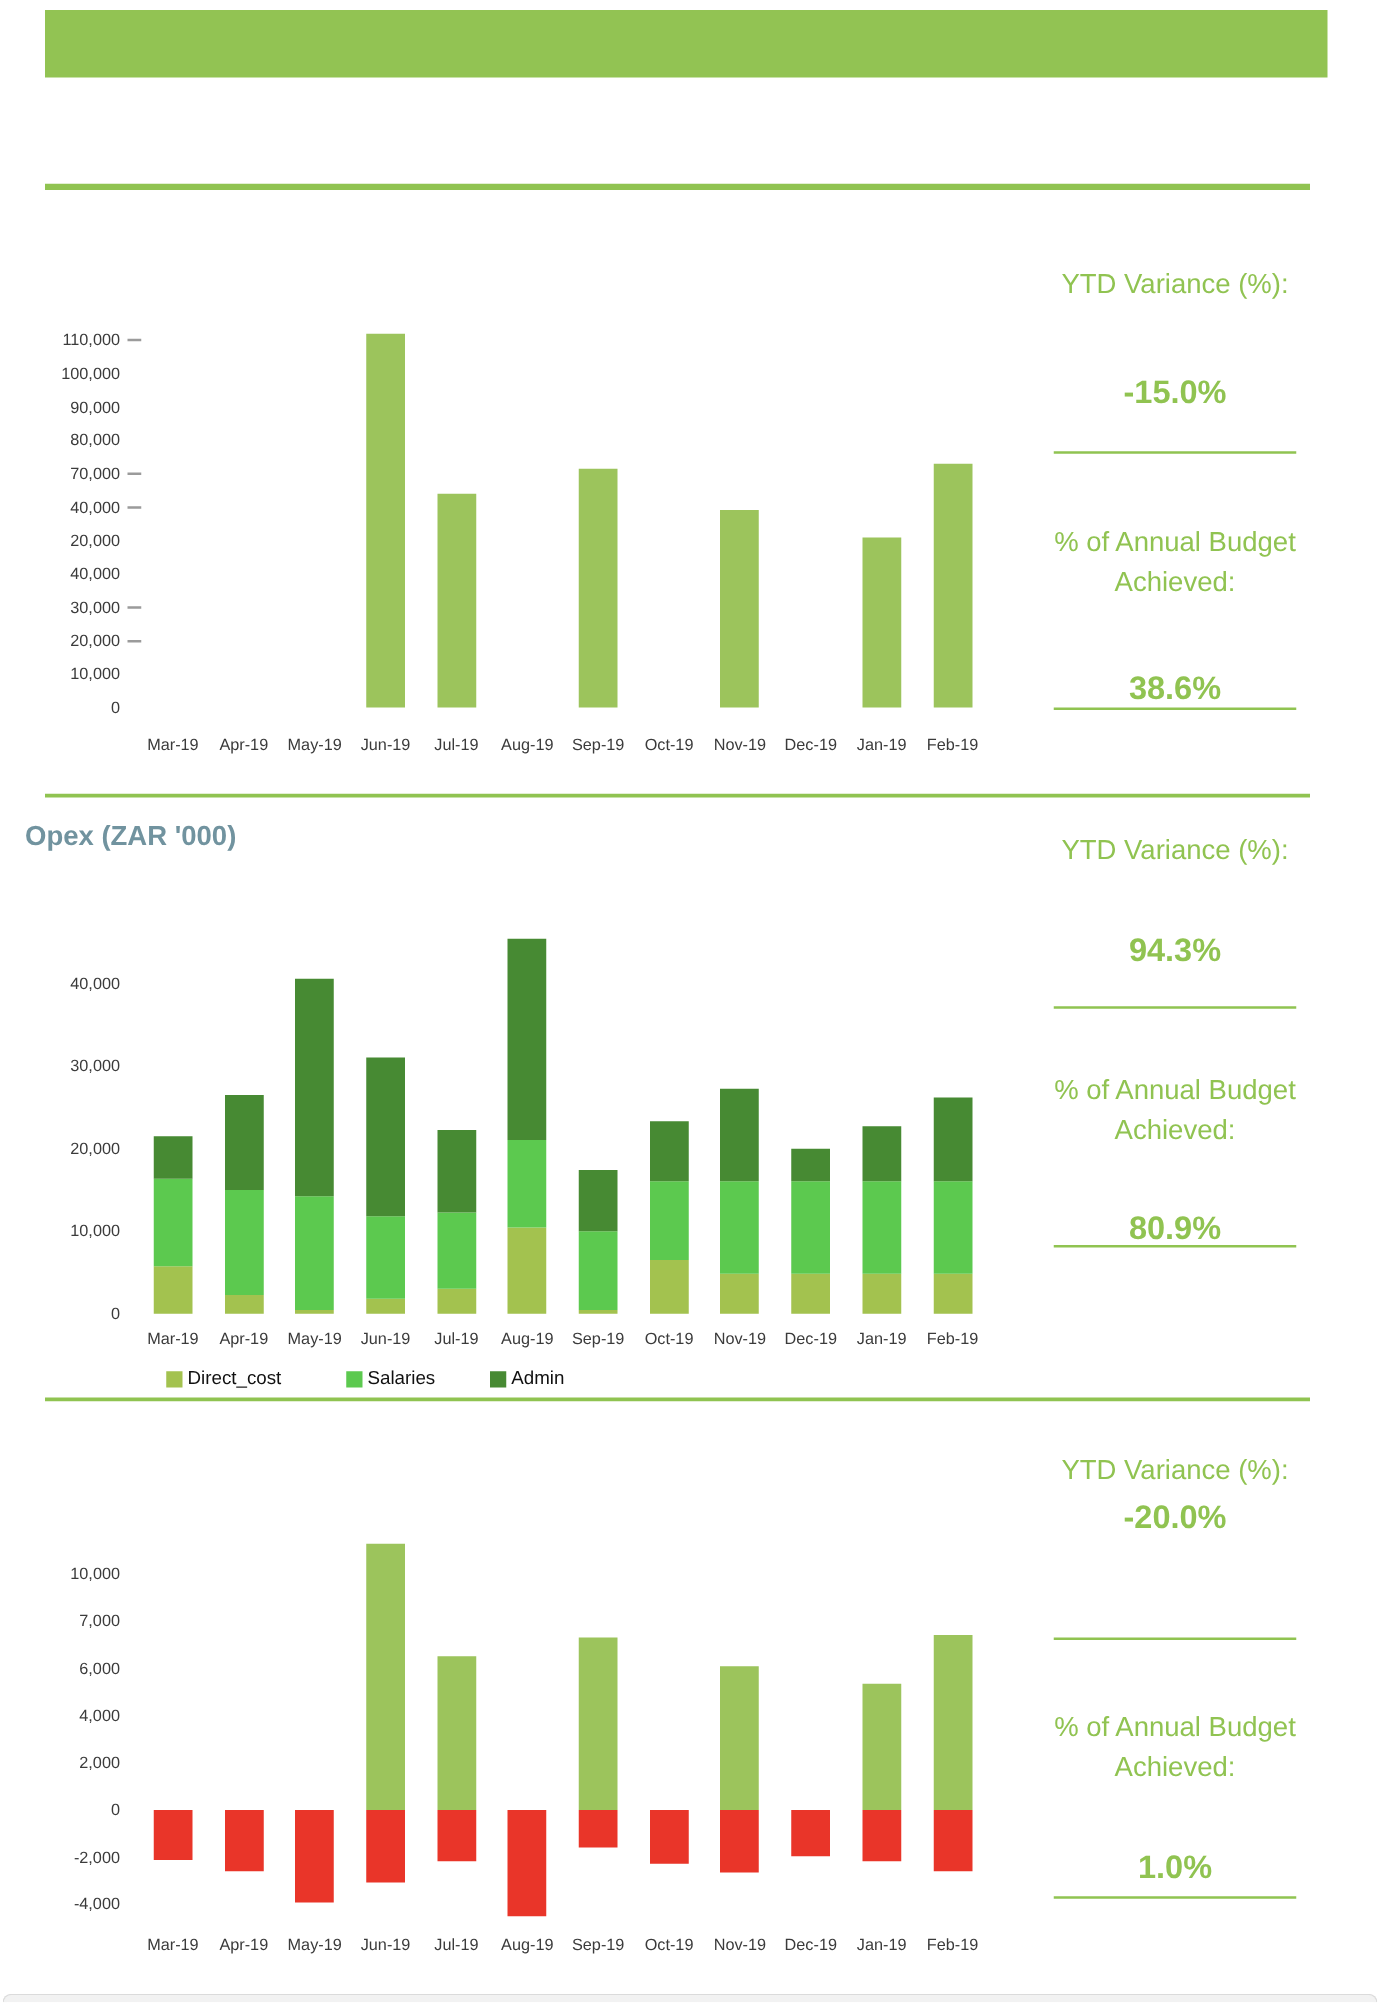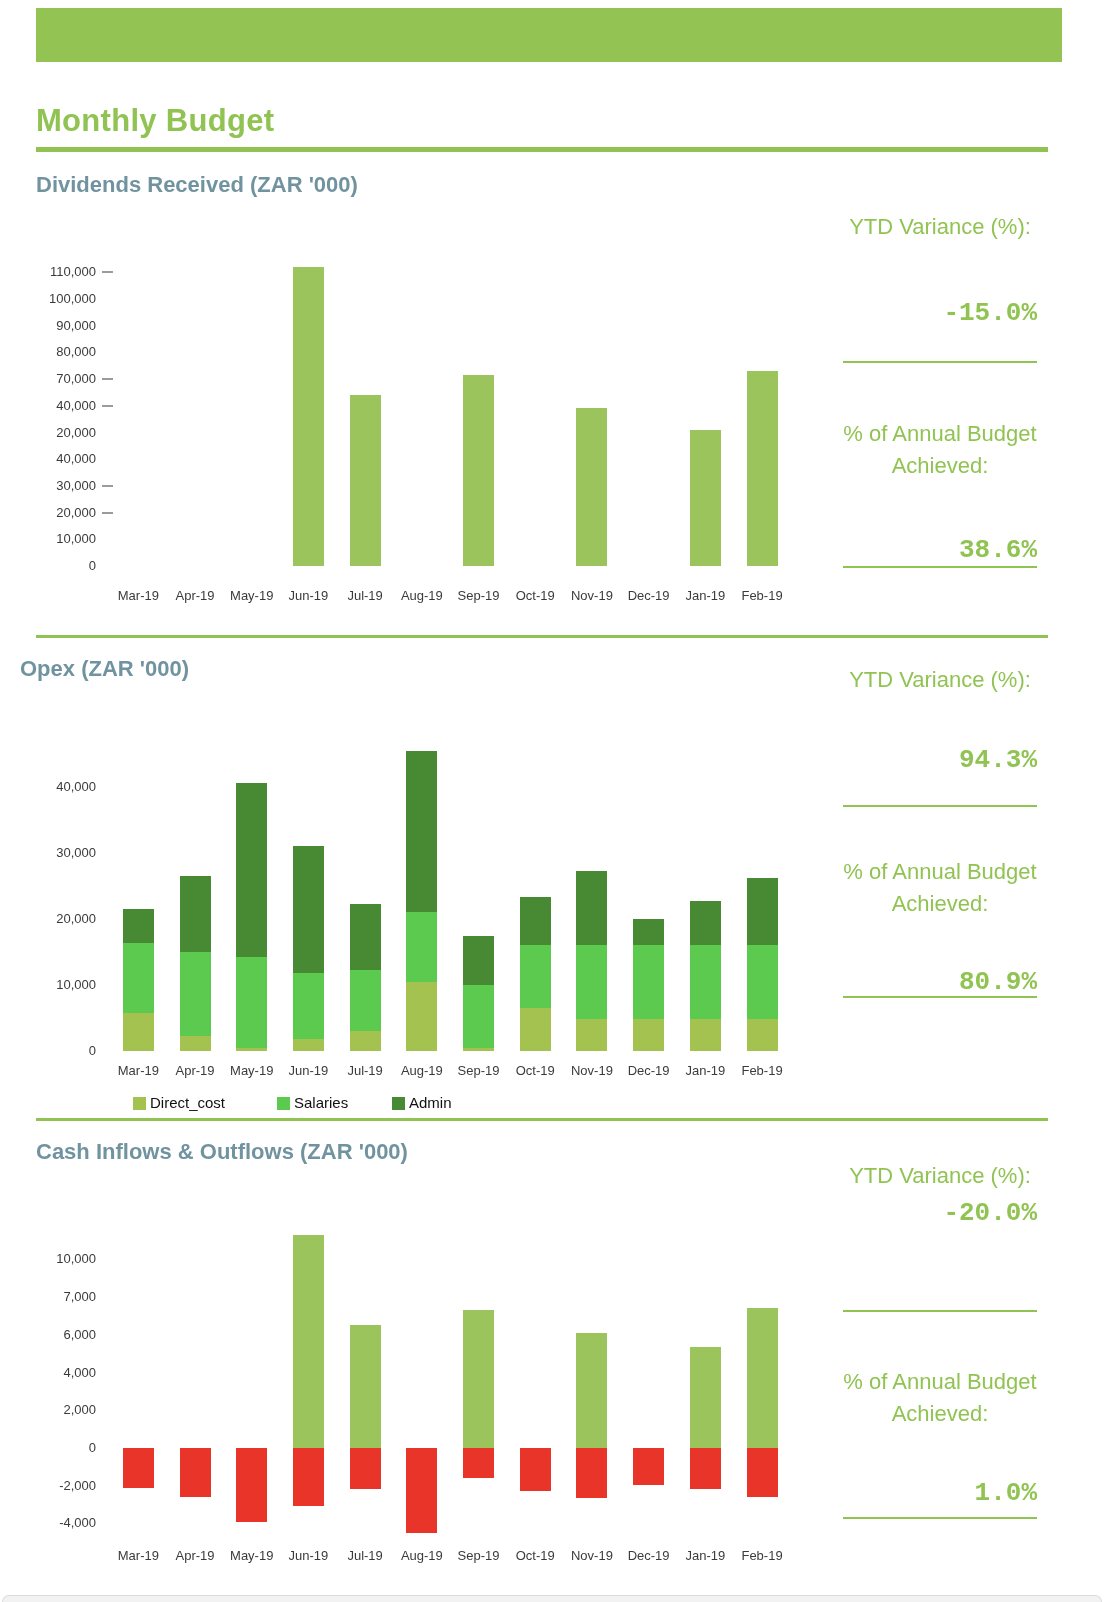--- a/index.html
+++ b/index.html
@@ -20,47 +20,44 @@
 
   .sep{position:absolute;left:36px;width:1012px;height:3px;background:var(--accent);}
   .sep-1{top:635px;} .sep-2{top:1118px;}
 
   .ytick{position:absolute;left:26px;width:70px;text-align:right;font-size:13px;color:var(--axis);height:16px;line-height:16px;}
   .ydash{position:absolute;width:11px;height:2px;background:#9b9b9b;}
   .xlabel{position:absolute;width:58px;text-align:center;font-size:13px;color:var(--axis);height:16px;line-height:16px;}
   .bar{position:absolute;width:31px;}
 
   .kpi-label{position:absolute;left:843px;width:194px;text-align:center;font-size:22px;line-height:32px;color:var(--accent);}
-  .kpi-value{position:absolute;left:843px;width:194px;text-align:right;font-size:26px;font-weight:bold;color:var(--accent);font-family:Liberation Mono, monospace;}
+  .kpi-value{position:absolute;left:843px;width:194px;text-align:center;font-size:26px;font-weight:bold;color:var(--accent);}
   .kpi-rule{position:absolute;left:843px;width:194px;height:2px;background:var(--accent);}
   .p1-l1{top:211px}.p1-v1{top:298px}.p1-r1{top:361px}.p1-l2{top:418px}.p1-v2{top:535px}.p1-r2{top:566px}
   .p2-l1{top:664px}.p2-v1{top:745px}.p2-r1{top:805px}.p2-l2{top:856px}.p2-v2{top:967px}.p2-r2{top:996px}
   .p3-l1{top:1160px}.p3-v1{top:1198px}.p3-r1{top:1310px}.p3-l2{top:1366px}.p3-v2{top:1478px}.p3-r2{top:1517px}
 
   .legend-item{position:absolute;top:1095px;height:16px;display:flex;align-items:center;}
   .li-1{left:133px}.li-2{left:277px}.li-3{left:392px}
   .lg-swatch{width:13px;height:13px;margin-right:4px;display:inline-block;}
   .lg-label{font-size:15px;color:#111;line-height:16px;}
 
   .bottom-strip{position:absolute;left:2px;width:1100px;top:1595px;height:7px;background:#F2F2F2;
     border:1px solid #DBDBDB;border-bottom:none;border-radius:8px 8px 0 0;box-sizing:border-box;}
 </style>
 </head>
 <body>
 
 <div class="canvas">
 
   <div class="banner" style="background: rgb(146, 195, 83);"></div>
 
-  <h1>Monthly Budget</h1>
   <div class="title-rule"></div>
 
-  <h2 class="h2-1">Dividends Received (ZAR '000)</h2>
   <h2 class="h2-2">Opex (ZAR '000)</h2>
-  <h2 class="h2-3">Cash Inflows &amp; Outflows (ZAR '000)</h2>
 
   <div class="sep sep-1"></div>
   <div class="sep sep-2"></div>
 
   <div id="chart-layer">
       <div class="ytick" style="top: 558px;">0</div>
       <div class="ytick" style="top: 531.3px;">10,000</div>
       <div class="ytick" style="top: 504.6px;">20,000</div>
       <div class="ydash" style="left: 102px; top: 511.6px;"></div>
       <div class="ytick" style="top: 477.9px;">30,000</div>

